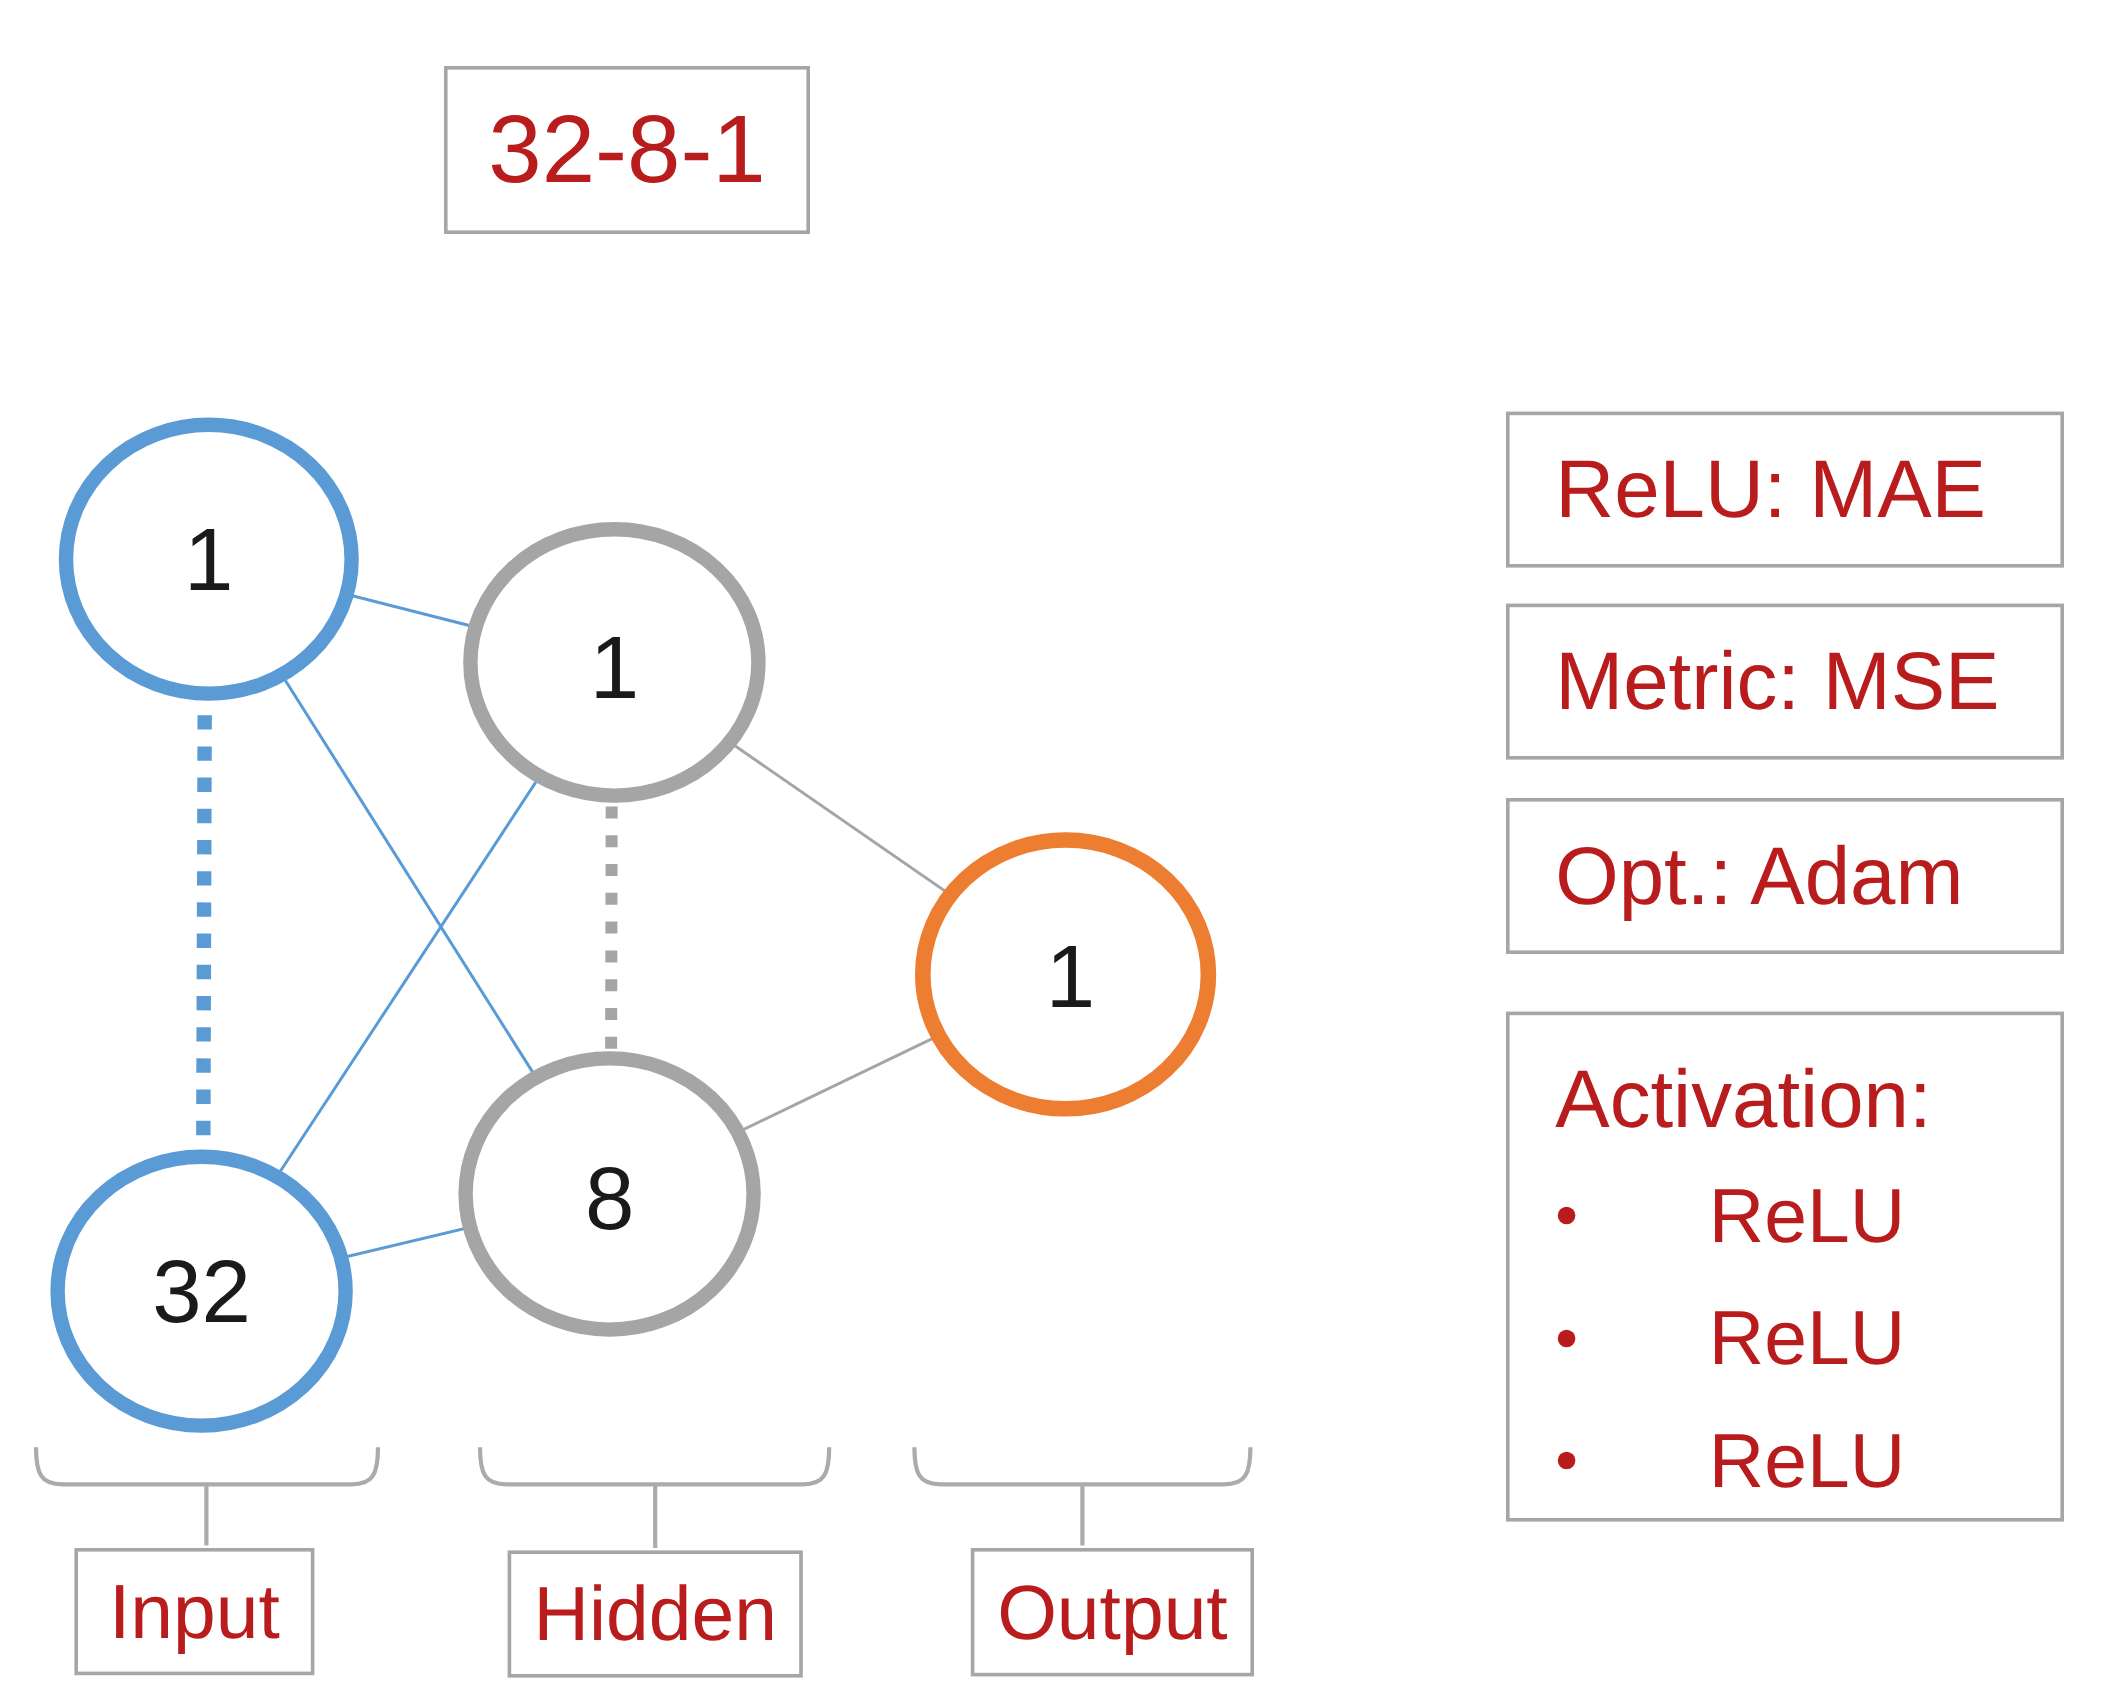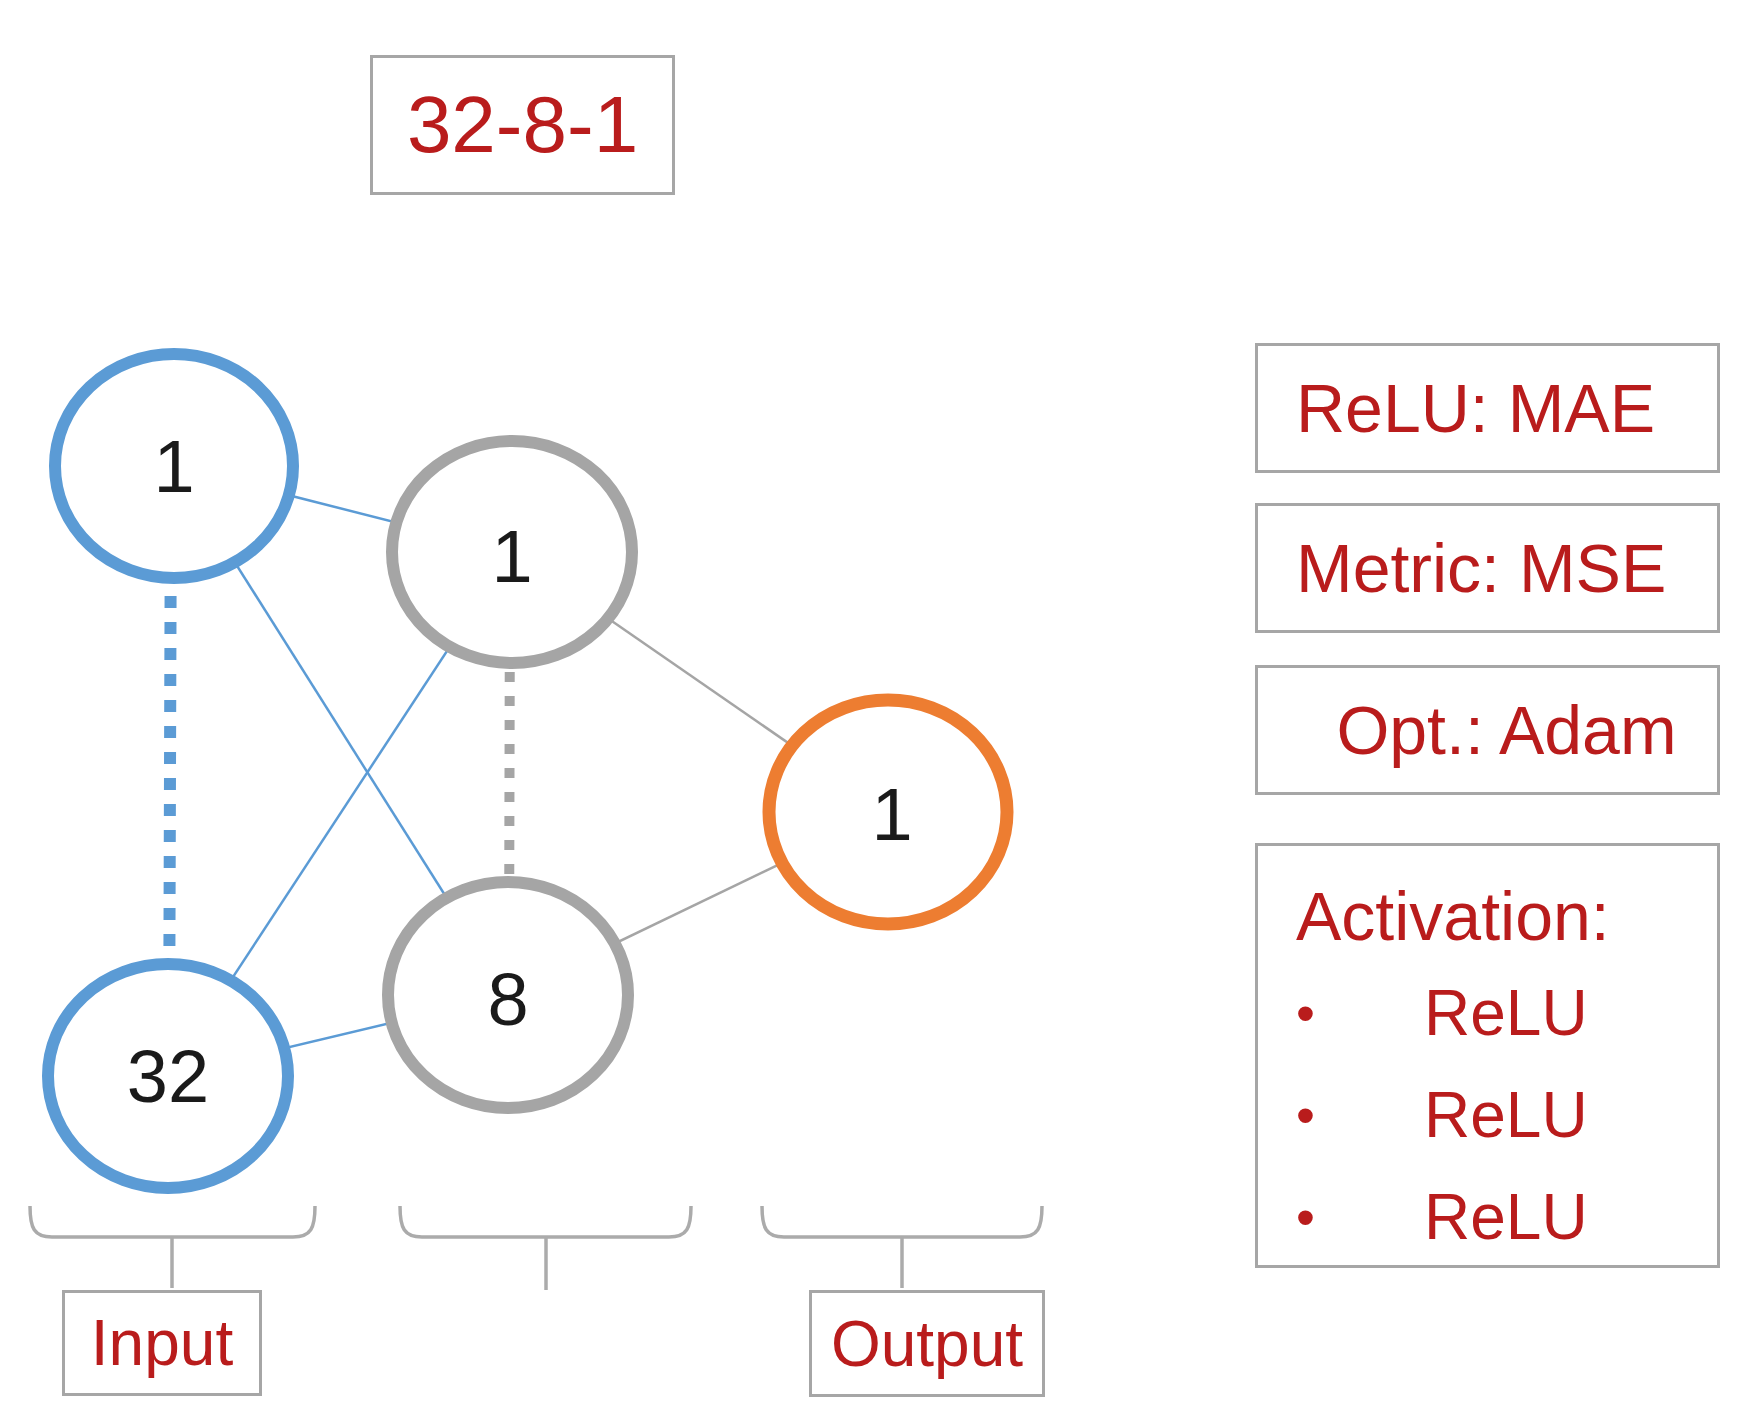--- a/index.html
+++ b/index.html
@@ -38,21 +38,21 @@
   .layer-label.output { left: 797px; top: 1290px; width: 236px; height: 107px; margin-left: 12px; }
 
   .info-box {
     left: 1255px; width: 465px; height: 130px;
     justify-content: flex-start;
     padding-left: 38px;
     font-size: 68px;
   }
   .info-box.loss   { top: 343px; }
   .info-box.metric { top: 503px; }
-  .info-box.opt    { top: 665px; justify-content: center; }
+  .info-box.opt    { top: 665px; }
 
   .activation-box {
     left: 1255px; top: 843px; width: 465px; height: 425px;
     flex-direction: column;
     align-items: stretch;
     justify-content: flex-start;
     padding: 24px 0 0 38px;
   }
   .activation-title {
     font-size: 68px;
@@ -112,20 +112,23 @@
     </g>
   </svg>
 
   <div class="box title-box" style="border-color: rgb(166, 166, 166);">
     <span>32-8-1</span>
   </div>
 
   <div class="box layer-label input" style="border-color: rgb(166, 166, 166);">
     <span>Input</span>
   </div>
+  <div class="box layer-label hidden" style="border-color: rgb(166, 166, 166);">
+    <span>Hidden</span>
+  </div>
   <div class="box layer-label output" style="border-color: rgb(166, 166, 166);">
     <span>Output</span>
   </div>
 
   <div class="box info-box loss" style="border-color: rgb(166, 166, 166);">
     <span>ReLU: MAE</span>
   </div>
   <div class="box info-box metric" style="border-color: rgb(166, 166, 166);">
     <span>Metric: MSE</span>
   </div>

